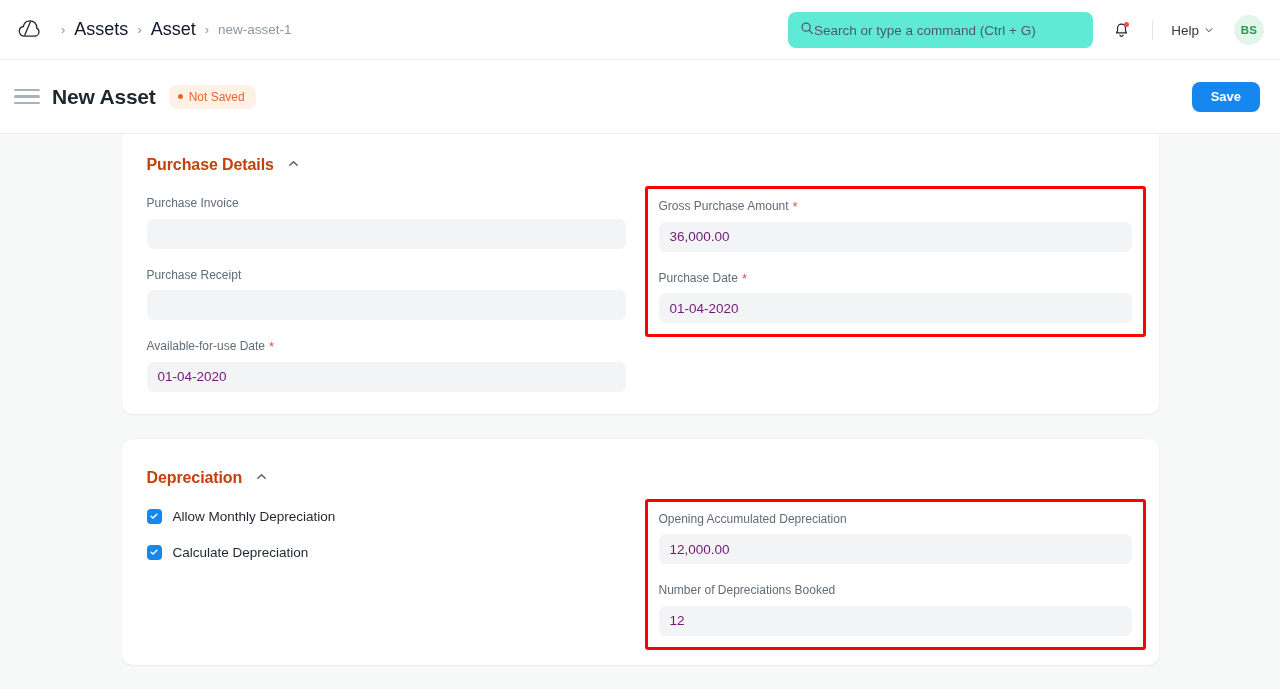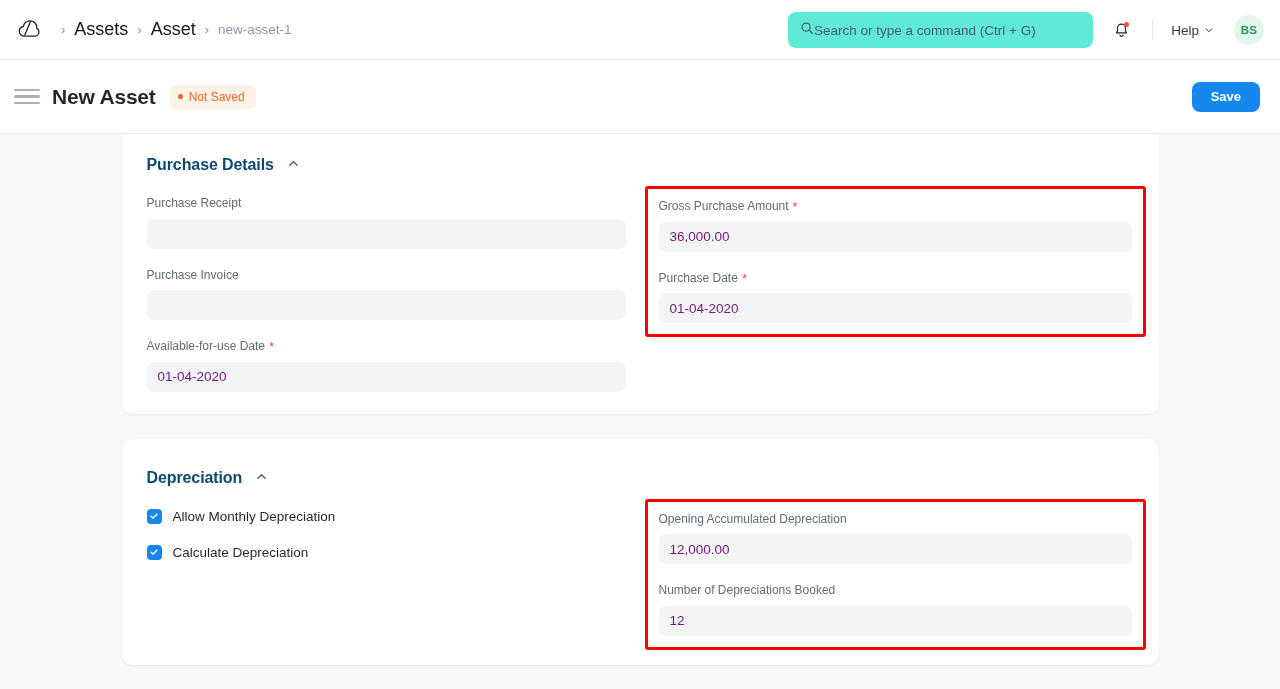--- a/index.html
+++ b/index.html
@@ -88,21 +88,21 @@
     box-shadow: 0 1px 2px rgba(25,39,52,.06), 0 0 1px rgba(25,39,52,.08);
     margin: 0 auto;
     width: 1037px;
     padding: 0 25px;
     position:relative;
   }
   .card-purchase { margin-top:-12px; padding-top:34px; padding-bottom:22px; }
   .card-depreciation { margin-top:25px; padding-top:30px; padding-bottom:26px; }
 
   .section-head { display:flex; align-items:center; gap:13px; margin-bottom:22px; cursor:pointer; }
-  .section-title { font-size:16px; font-weight:700; color:#0c4a6e; letter-spacing:-.1px; }
+  .section-title { font-size:16px; font-weight:700; color:#c2410c; letter-spacing:-.1px; }
 
   .row { display:flex; gap:30px; }
   .col { width:479px; flex:none; }
 
   .field { margin-bottom:19px; }
   .field:last-child { margin-bottom:0; }
   .field-label {
     font-size:12px; color:#616c77; margin-bottom:7px;
     display:flex; align-items:center; gap:4px; line-height:1.3;
   }
@@ -211,27 +211,27 @@
           <path d="M3 9 7 5l4 4" fill="none" stroke="#51606e" stroke-width="1.5" stroke-linecap="round" stroke-linejoin="round"></path>
         </svg>
       </span>
     </div>
 
     <div class="row">
 
       <div class="col">
         <div class="field">
           <div class="field-label">
-            <span>Purchase Receipt</span>
+            <span>Purchase Invoice</span>
           </div>
           <div class="field-input"></div>
         </div>
         <div class="field">
           <div class="field-label">
-            <span>Purchase Invoice</span>
+            <span>Purchase Receipt</span>
           </div>
           <div class="field-input"></div>
         </div>
         <div class="field">
           <div class="field-label">
             <span>Available-for-use Date</span>
             <span class="req">*</span>
           </div>
           <div class="field-input">01-04-2020</div>
         </div>

